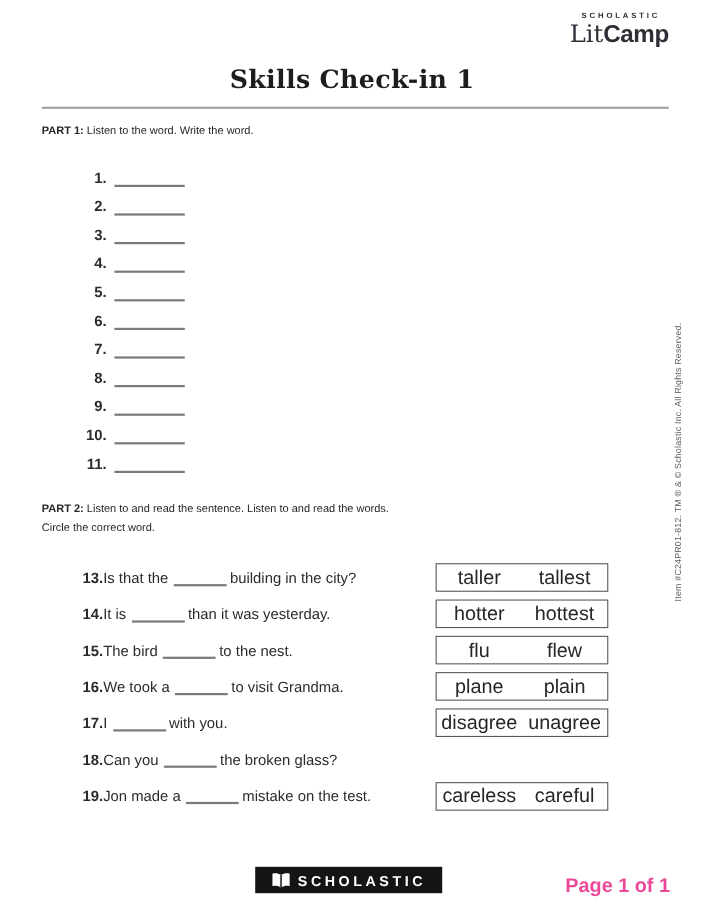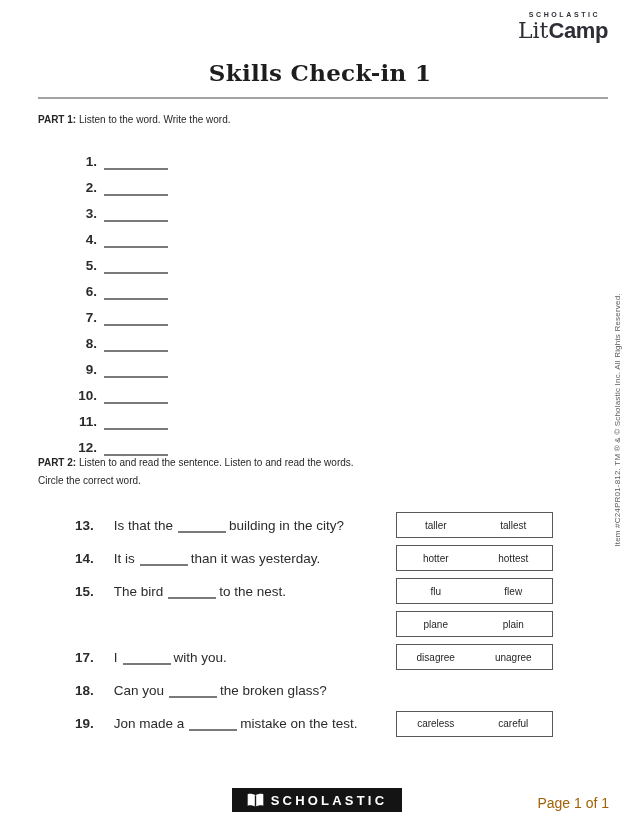--- a/index.html
+++ b/index.html
@@ -33,42 +33,42 @@
   .part-label{font-weight:bold;}
   
   .p1-list{position:absolute;top:144px;left:38px;}
   .p1-row{height:26px;display:flex;align-items:flex-end;}
   .p1-num{width:59px;text-align:right;font-weight:bold;font-size:13.5px;line-height:17px;}
   .p1-line{display:inline-block;width:64px;height:15px;margin-left:7px;border-bottom:2px solid #7a7a7a;}
   
   .p2-list{position:absolute;top:512px;left:75px;width:478px;}
   .p2-row{position:relative;height:33.1px;}
   .p2-text{position:absolute;left:0;top:0;height:26px;display:flex;align-items:center;font-size:13.5px;white-space:nowrap;}
-  .p2-num{font-weight:bold;margin-right:20px;}
+  .p2-num{font-weight:bold;margin-right:0;}
   .p2-blank{display:inline-block;width:48px;height:13px;border-bottom:2px solid #7a7a7a;margin:0 3px 0 5px;}
   .choice-box{
     position:absolute;right:0;top:0;width:155px;height:24px;
     border:1.5px solid #58595b;background:#fff;
     display:flex;align-items:center;
   }
-  .choice{flex:1;text-align:center;font-size:10px;color:#262626;}
+  .choice{flex:1;text-align:center;font-size:18px;color:#262626;}
   
   .side-copy{
     position:absolute;left:617px;top:420px;
     transform:translate(-50%,-50%) rotate(-90deg);
     white-space:nowrap;font-size:8px;color:#5c5c5c;letter-spacing:0.2px;
   }
   
   .sch-bar{
     position:absolute;left:232px;top:788px;width:170px;height:24px;
     background:#141414;color:#fff;
     display:flex;align-items:center;justify-content:center;gap:5px;
   }
   .sch-text{font-size:13px;font-weight:bold;letter-spacing:3.2px;padding-left:2px;}
-  .page-label{position:absolute;right:31px;top:795px;font-size:14px;font-weight:normal;color:#a16207;}
+  .page-label{position:absolute;right:31px;top:795px;font-size:18px;font-weight:bold;color:#ec4899;}
 </style>
 </head>
 <body>
 
 <div class="page">
 
   <div class="brand">
     <span class="brand-small">SCHOLASTIC</span>
     <span class="brand-name"><span class="brand-lit">Lit</span><span class="brand-camp">Camp</span></span>
   </div>
@@ -116,24 +116,20 @@
       <div class="p1-row">
         <span class="p1-num">9.</span>
         <span class="p1-line"></span>
       </div>
       <div class="p1-row">
         <span class="p1-num">10.</span>
         <span class="p1-line"></span>
       </div>
       <div class="p1-row">
         <span class="p1-num">11.</span>
-        <span class="p1-line"></span>
-      </div>
-      <div class="p1-row">
-        <span class="p1-num">12.</span>
         <span class="p1-line"></span>
       </div>
     </div>
 
   <div class="part-head part2-head">
     <span class="part-label">PART 2:</span>
     <span> </span><span>Listen to and read the sentence. Listen to and read the words.</span><br>
     <span>Circle the correct word.</span>
   </div>
   <div class="p2-list" id="p2-list">
@@ -167,20 +163,26 @@
           <span>The bird</span>
           <span class="p2-blank"></span>
           <span>to the nest.</span>
         </div>
         <div class="choice-box">
           <span class="choice">flu</span>
           <span class="choice">flew</span>
         </div>
       </div>
       <div class="p2-row">
+        <div class="p2-text">
+          <span class="p2-num">16.</span>
+          <span>We took a</span>
+          <span class="p2-blank"></span>
+          <span>to visit Grandma.</span>
+        </div>
         <div class="choice-box">
           <span class="choice">plane</span>
           <span class="choice">plain</span>
         </div>
       </div>
       <div class="p2-row">
         <div class="p2-text">
           <span class="p2-num">17.</span>
           <span>I</span>
           <span class="p2-blank"></span>

